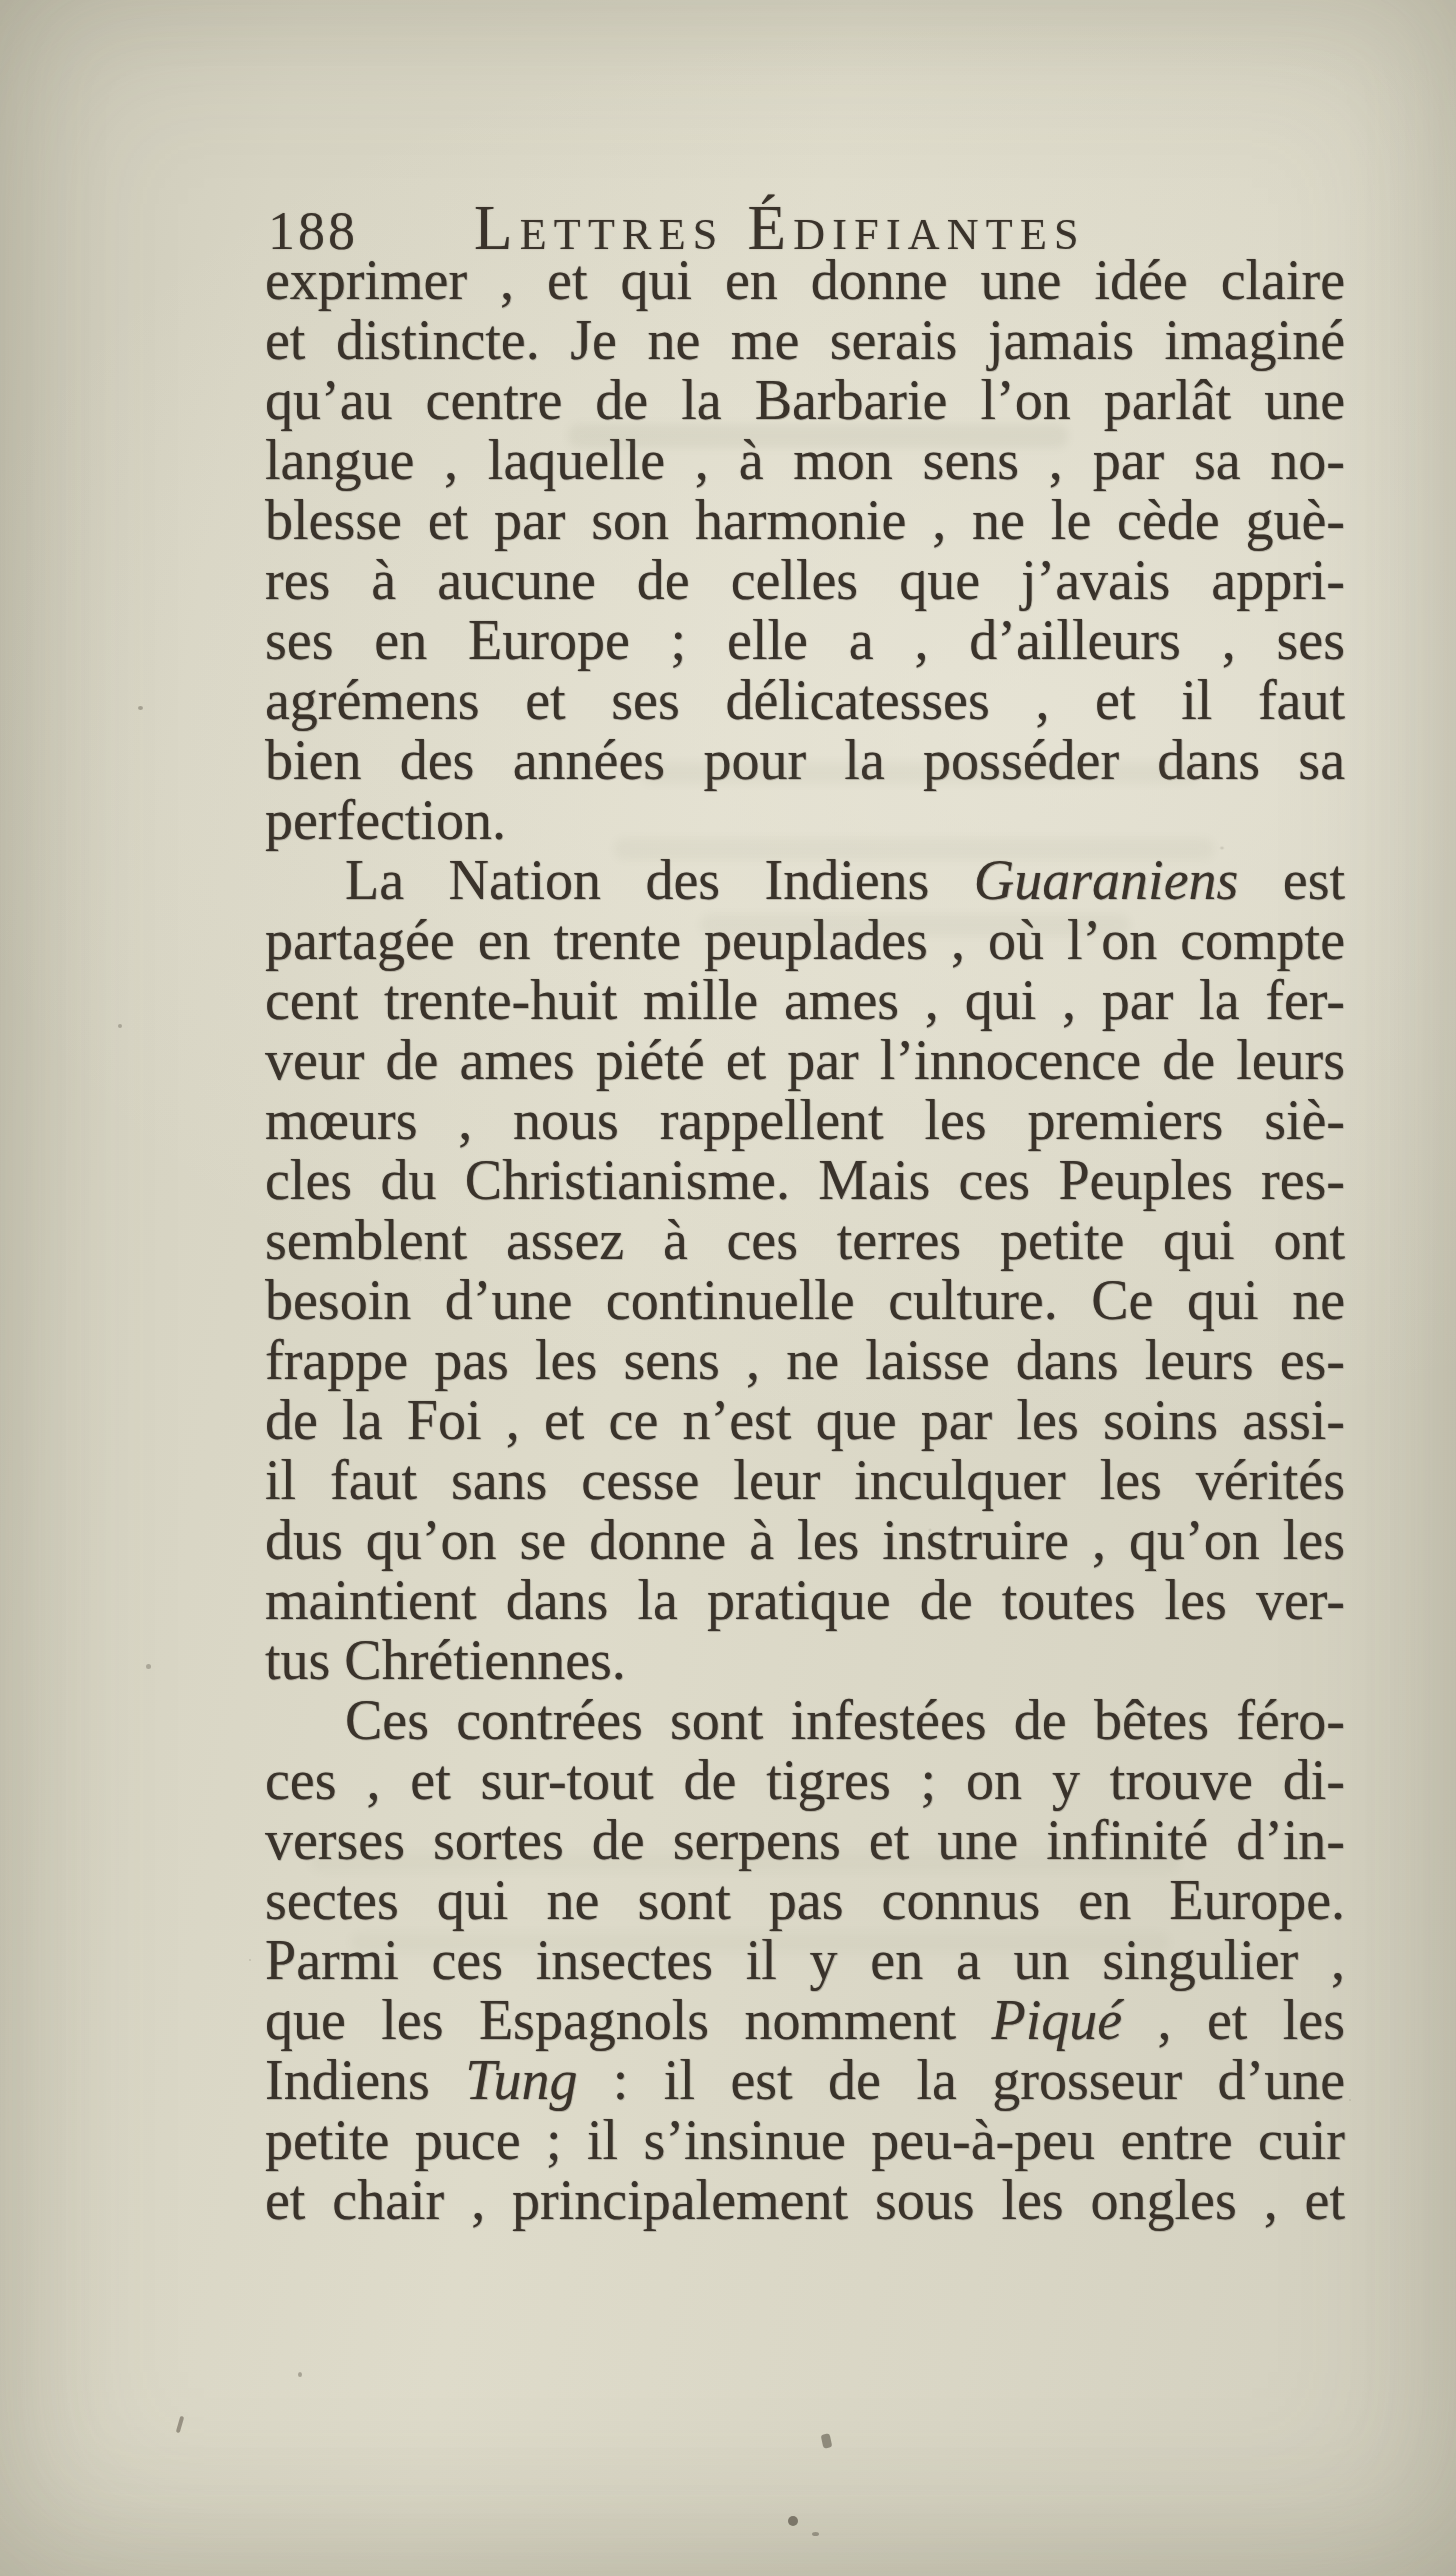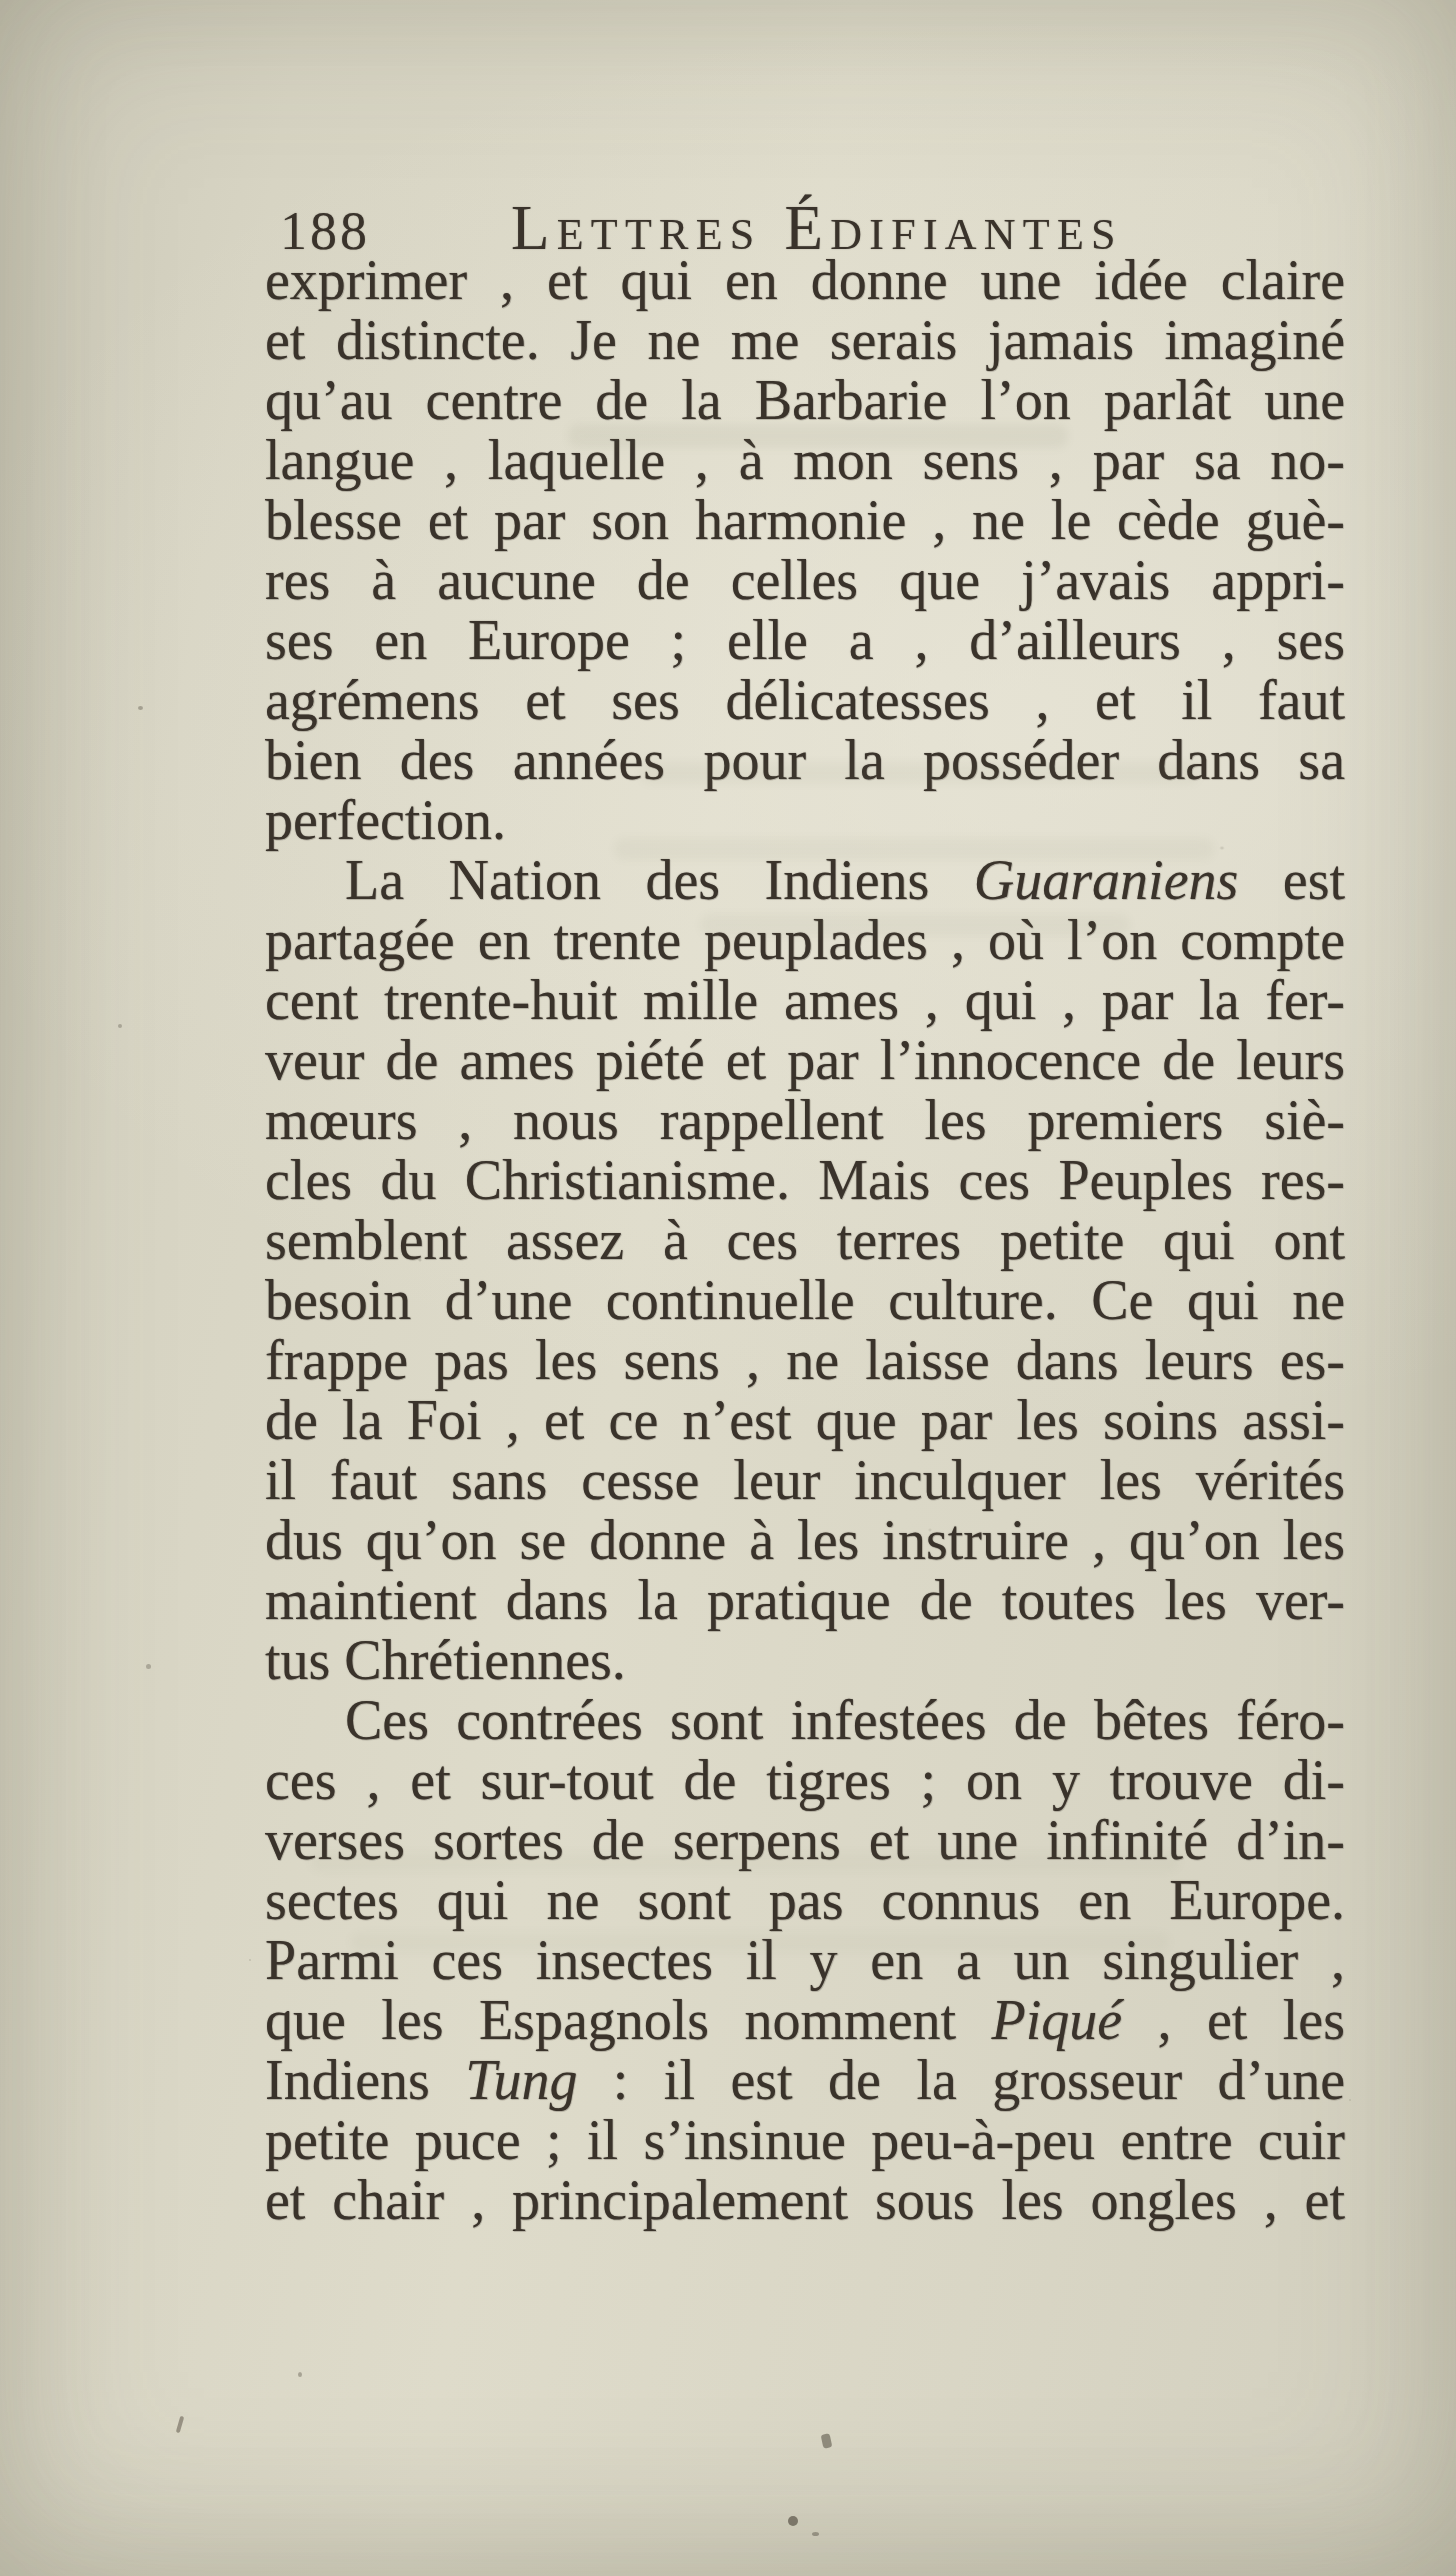--- a/index.html
+++ b/index.html
@@ -18,24 +18,23 @@
       radial-gradient(ellipse 1700px 1100px at 70% 28%, rgba(238,235,222,.55), rgba(238,235,222,0) 65%),
       linear-gradient(100deg,#cdcab9 0%, #d7d4c3 16%, #dedbca 45%, #d9d6c5 72%, #d2cfbe 100%);
     box-shadow: inset 0 0 170px rgba(100,95,75,.25), inset 0 -40px 120px rgba(100,95,75,.12);
   }
   
   .pagenum{
     position:absolute;left:268px;top:200px;
     font-size:54px;letter-spacing:3px;
     color:#3a332b;
     text-shadow:0 0 1.2px rgba(58,51,43,.5);
-    margin-left:12px;
   }
   .running-title{
-    position:absolute;left:511px;top:192px;
+    position:absolute;left:474px;top:192px;
     font-size:63px;
     font-variant:small-caps;
     letter-spacing:.115em;
     color:#3a332b;
     text-shadow:0 0 1.2px rgba(58,51,43,.5);
     white-space:nowrap;
   }
   
   .text-block{
     position:absolute;left:265px;top:250px;width:1080px;

